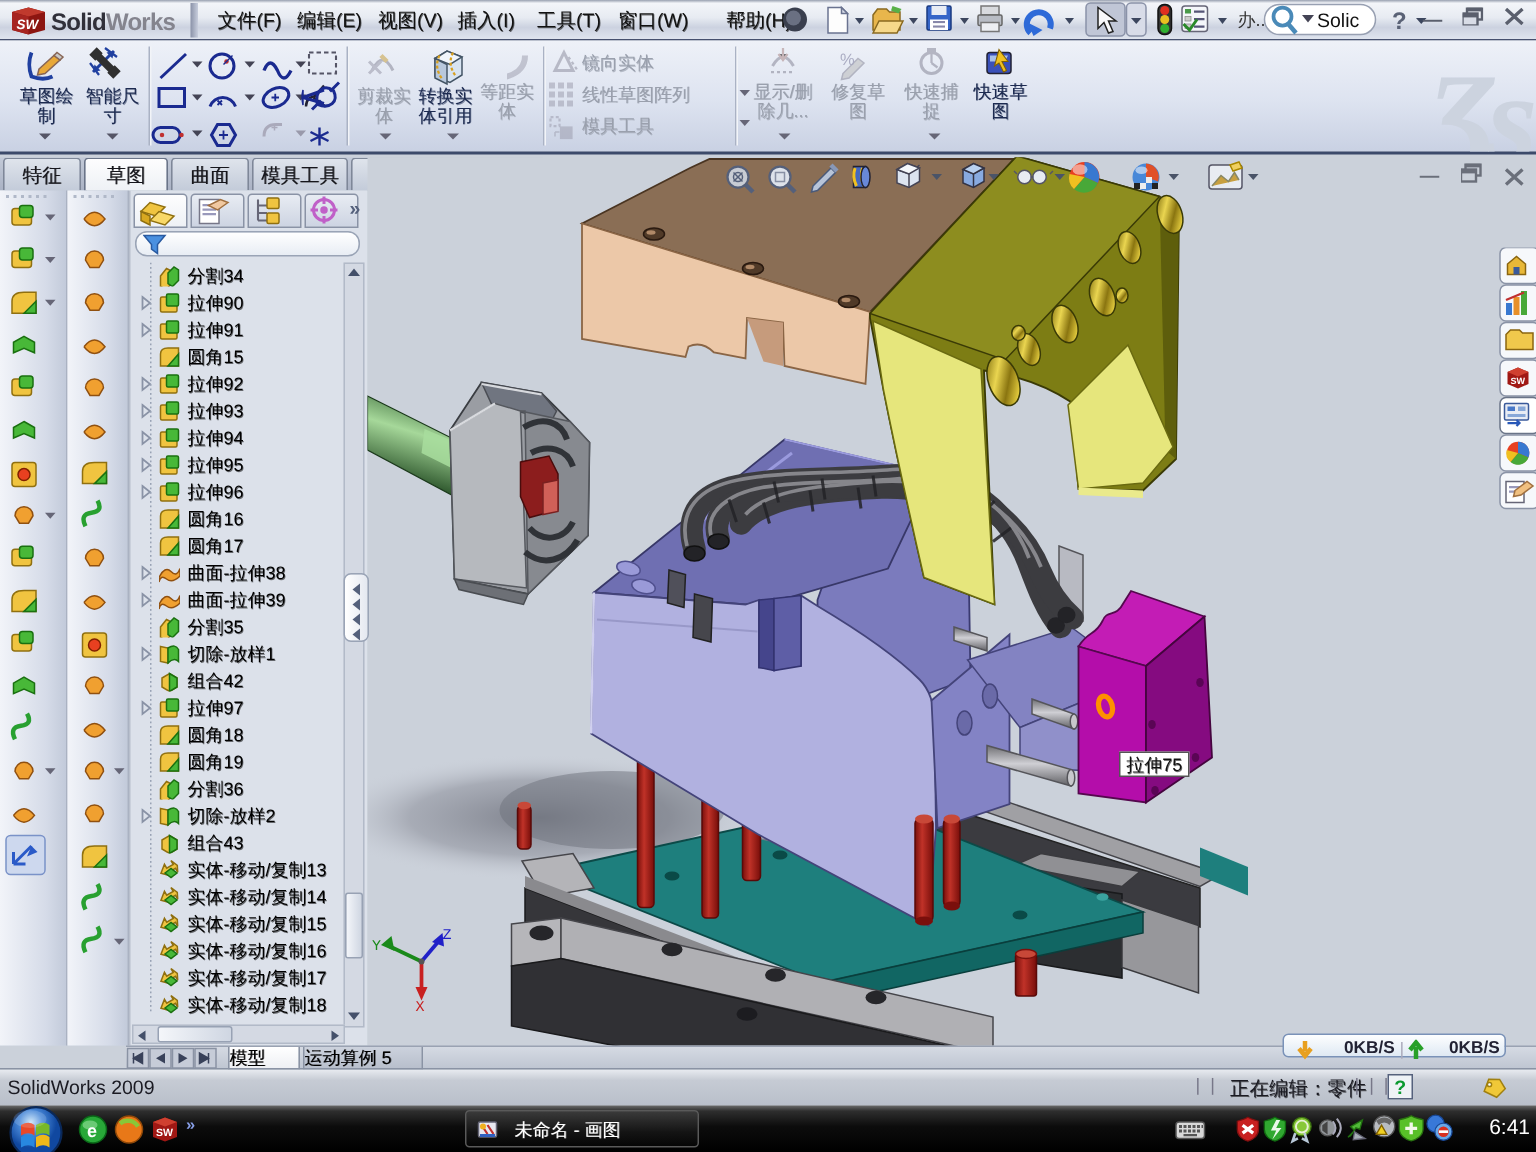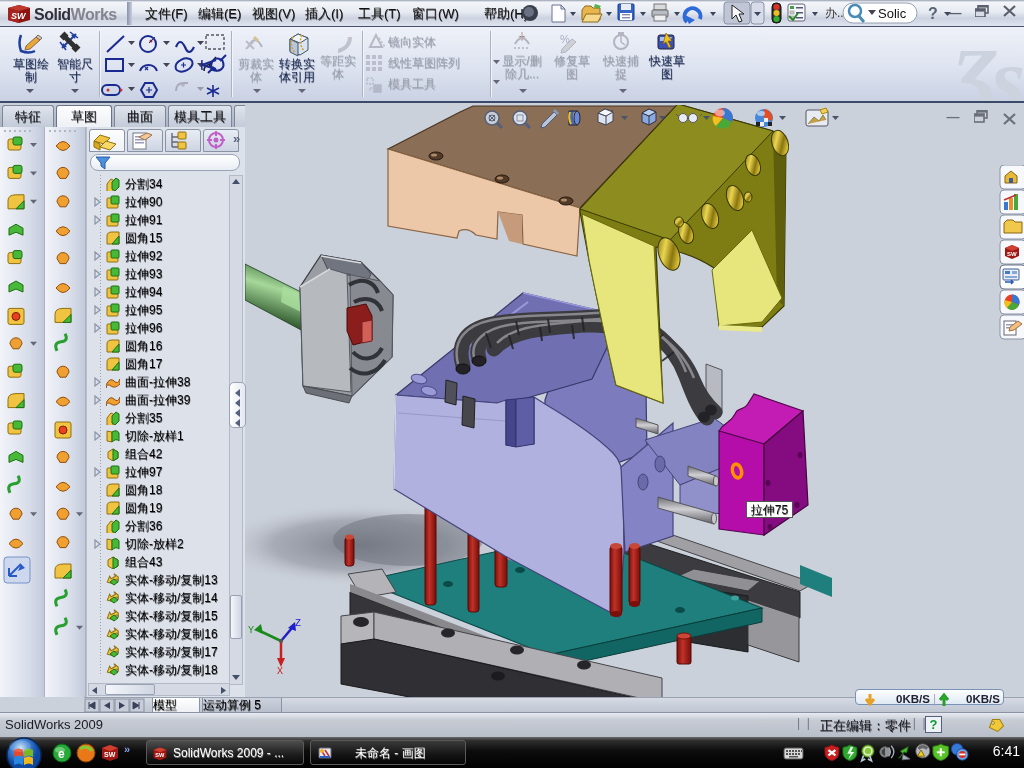--- a/index.html
+++ b/index.html
@@ -1141,36 +1141,28 @@
         <text x="6" y="17" font-size="12" font-weight="bold" fill="#fff">e</text>
    <circle cx="34" cy="12" r="9" fill="#e87818" stroke="#904808"></circle>
         <path d="M28,8 a8,8 0 0 1 12,2" stroke="#88c838" stroke-width="3" fill="none"></path>
    <g transform="translate(48,2)">
           <polygon points="2,5 10,2 18,5 18,15 10,18 2,15" fill="#a01814"></polygon>
           <polygon points="2,5 10,2 18,5 10,8" fill="#d04030"></polygon>
           <text x="4" y="14" font-size="7" font-weight="bold" fill="#fff">SW</text>
         </g>
    <text x="72" y="12" font-size="11" font-weight="bold" fill="#88a0e8">»</text>
   </svg>
-  <div class="tbtn" style="left:146px;width:158px">
-   <svg width="16" height="16" viewBox="0 0 20 20" style="position:absolute;left:5px;top:4px">
-          <polygon points="2,6 10,3 18,6 18,16 10,19 2,16" fill="#a01814"></polygon>
-          <polygon points="2,6 10,3 18,6 10,9" fill="#d04030"></polygon>
-          <text x="4" y="15" font-size="7" font-weight="bold" fill="#fff">SW</text>
-        </svg>
-   <span style="margin-left:26px">SolidWorks 2009 - ...</span>
-  </div>
   <div class="tbtn" style="left:310px;width:156px;background:linear-gradient(#3a3a3a,#141414 60%,#060606)">
    <svg width="16" height="16" viewBox="0 0 16 16" style="position:absolute;left:6px;top:4px">
           <rect x="2" y="3" width="12" height="10" rx="1" fill="#e8e8f0" stroke="#667"></rect>
           <path d="M4,5 l4,6 M8,5 l4,6" stroke="#c03030" stroke-width="1.5"></path>
           <path d="M3,12 l10,0" stroke="#3060c0" stroke-width="2"></path>
           <circle cx="5" cy="6" r="2" fill="#f0b020"></circle>
         </svg>
-   <span style="margin-left:44px">未命名 - 画图</span>
+   <span style="margin-left:32px">未命名 - 画图</span>
   </div>
     <svg width="240" height="26" viewBox="0 0 240 26" style="position:absolute;left:778px;top:3px">
    <g transform="translate(6,6)">
           <rect x="0" y="2" width="19" height="11" rx="2" fill="#d8d8d8" stroke="#555"></rect>
           <g fill="#555">
             <rect x="2" y="4" width="2" height="2"></rect>
             <rect x="5" y="4" width="2" height="2"></rect>
             <rect x="8" y="4" width="2" height="2"></rect>
             <rect x="11" y="4" width="2" height="2"></rect>
             <rect x="14" y="4" width="2" height="2"></rect>

